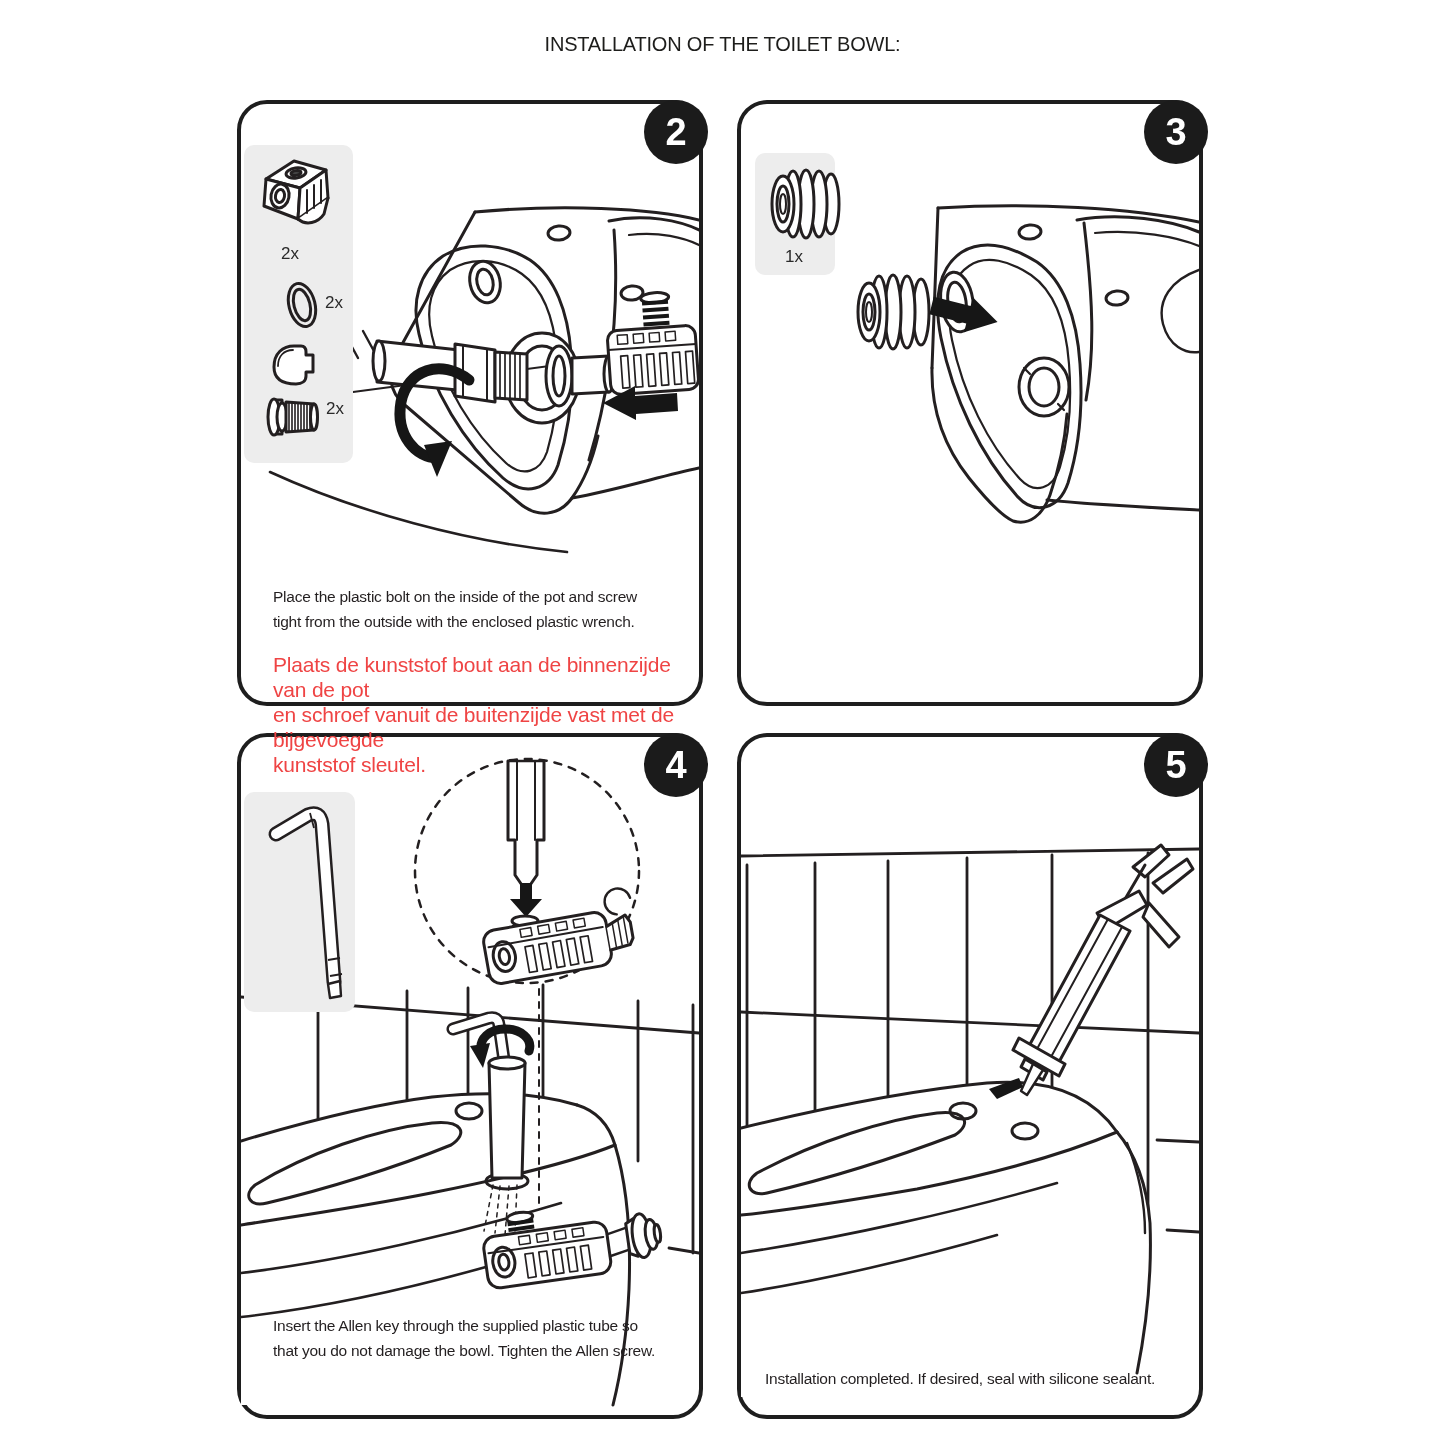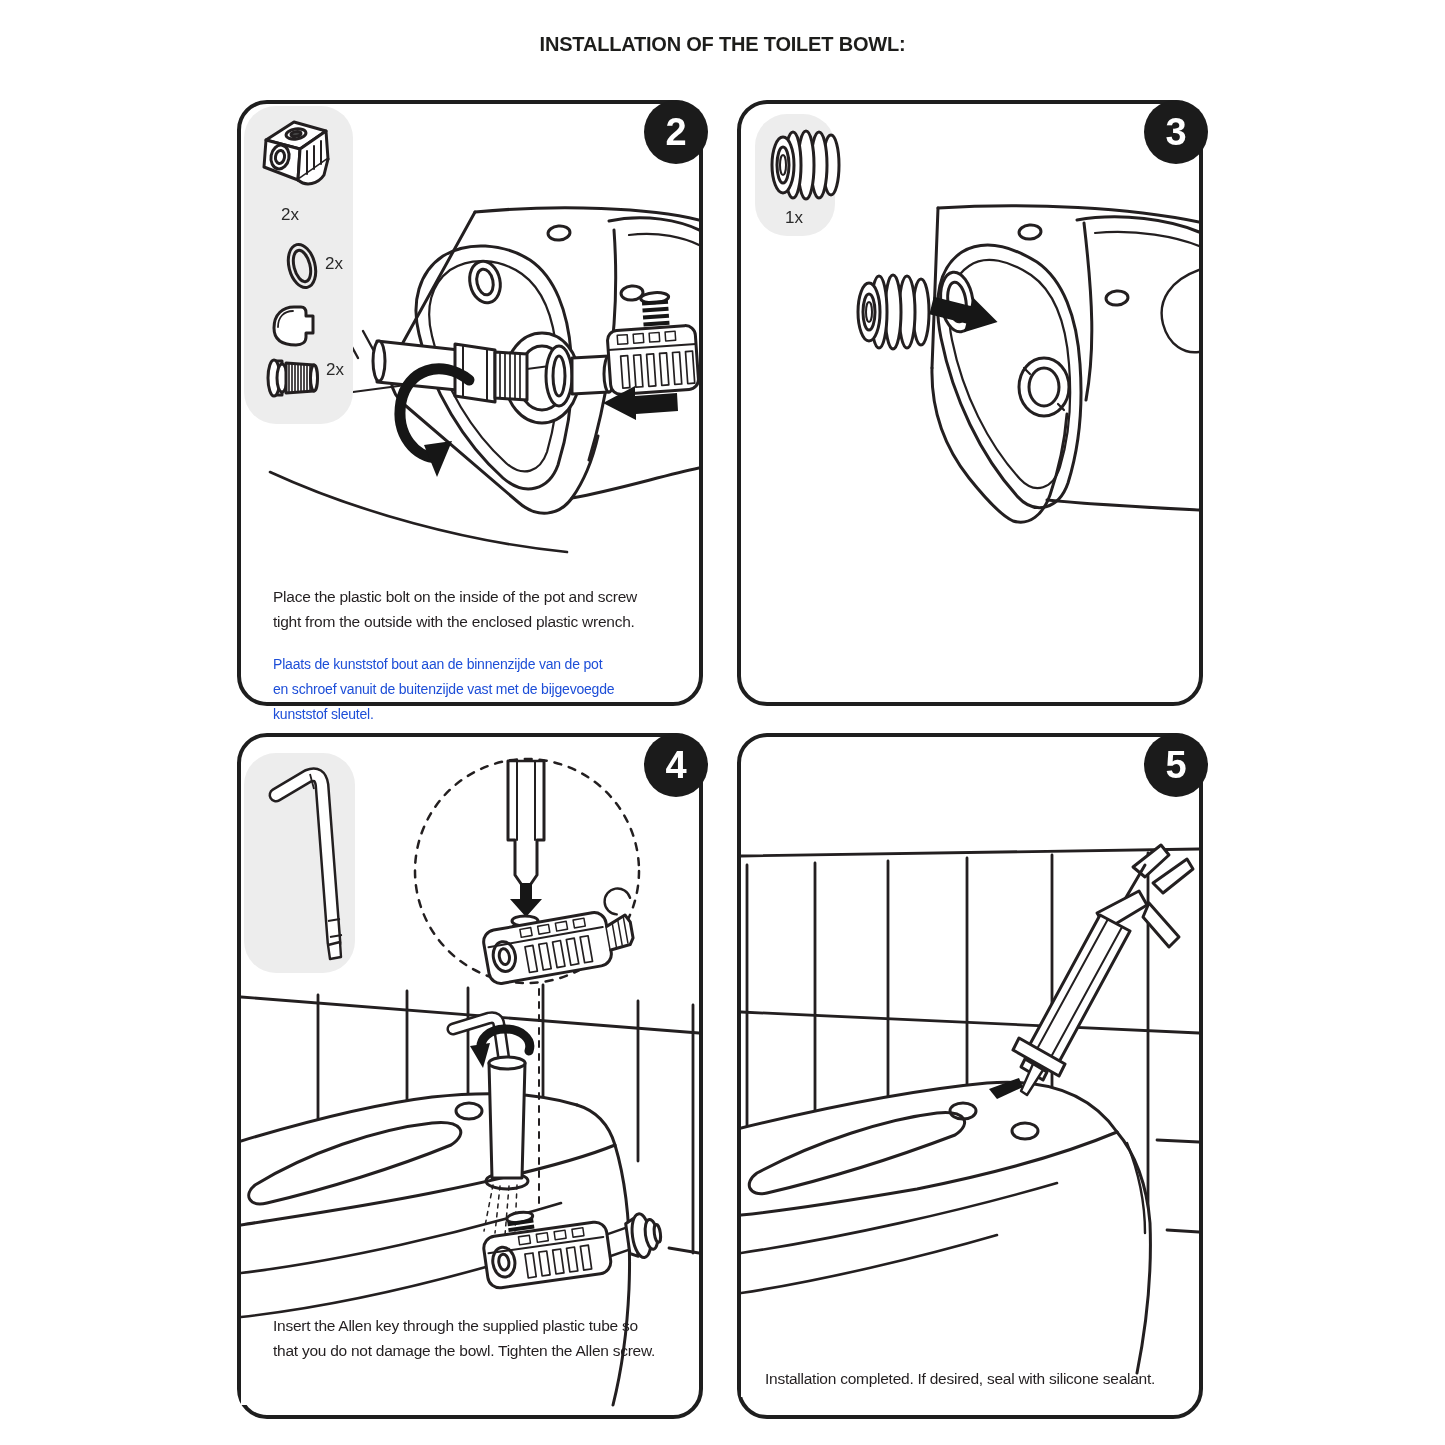--- a/index.html
+++ b/index.html
@@ -2,42 +2,42 @@
 <html><head>
 <meta charset="utf-8">
 <style>
   html,body{margin:0;padding:0;}
   body{
     width:1445px;height:1445px;background:#ffffff;position:relative;
     font-family:"Liberation Sans",sans-serif;color:#231f20;overflow:hidden;
   }
   .page-title{
     position:absolute;top:33px;left:0;width:100%;text-align:center;
-    font-size:20px;font-weight:bold;letter-spacing:-0.2px;color:#1d1d1b;
+    font-size:20px;font-weight:normal;letter-spacing:-0.2px;color:#1d1d1b;
   }
   .panel{
     position:absolute;background:#fff;border:4px solid #1e1e1e;border-radius:30px;
     box-sizing:border-box;
   }
   #panel-2{left:237px;top:100px;width:466px;height:606px;}
   #panel-3{left:737px;top:100px;width:466px;height:606px;}
   #panel-4{left:237px;top:733px;width:466px;height:686px;}
   #panel-5{left:737px;top:733px;width:466px;height:686px;}
   .badge{
     position:absolute;top:-4px;right:-9px;width:64px;height:64px;border-radius:50%;
     background:#1b1b1b;color:#fff;display:flex;align-items:center;justify-content:center;
     font-size:38px;font-weight:bold;z-index:5;
   }
-  .parts-box{position:absolute;background:#ededed;border-radius:32px;z-index:2;}
+  .parts-box{position:absolute;background:#ededed;border-radius:10px;z-index:2;margin-top:39px;}
   .parts-box svg{position:absolute;}
   .qty{position:absolute;font-size:17px;color:#2a2a2a;}
   .art{position:absolute;left:0;top:0;z-index:1;}
   .caption{position:absolute;white-space:pre-line;z-index:3;}
   .caption .en{margin:0;font-weight:normal;font-size:15.5px;line-height:25px;letter-spacing:-0.25px;color:#231f20;}
-  .caption .nl{margin:0;font-weight:normal;font-size:14px;line-height:25px;letter-spacing:-0.2px;color:#1d4ed8;}
+  .caption .nl{margin:0;font-weight:normal;font-size:21px;line-height:25px;letter-spacing:-0.2px;color:#ef4444;}
   svg .ln{stroke:#231f20;stroke-width:3;fill:none;stroke-linecap:round;stroke-linejoin:round;}
   svg .lnw{stroke:#231f20;stroke-width:3;fill:#ffffff;stroke-linecap:round;stroke-linejoin:round;}
   svg .blk{fill:#161616;stroke:none;}
 </style>
 </head>
 <body>
 
 <div class="page-title">INSTALLATION OF THE TOILET BOWL:</div>
 
 <section class="panel" id="panel-2">

